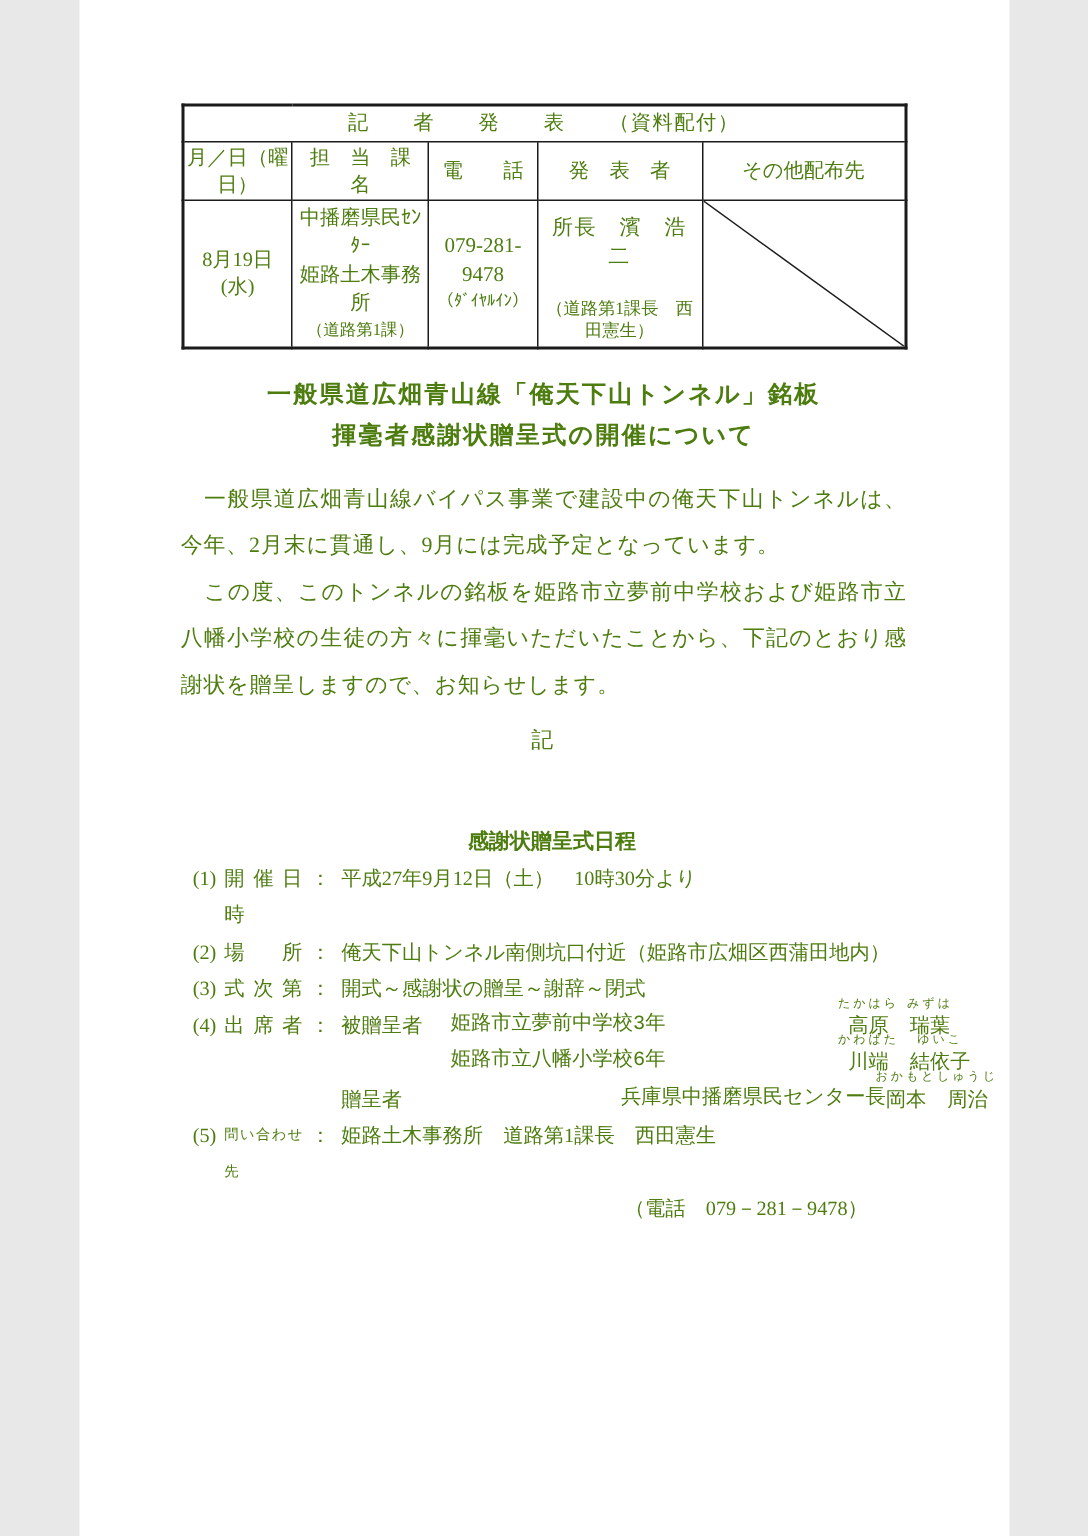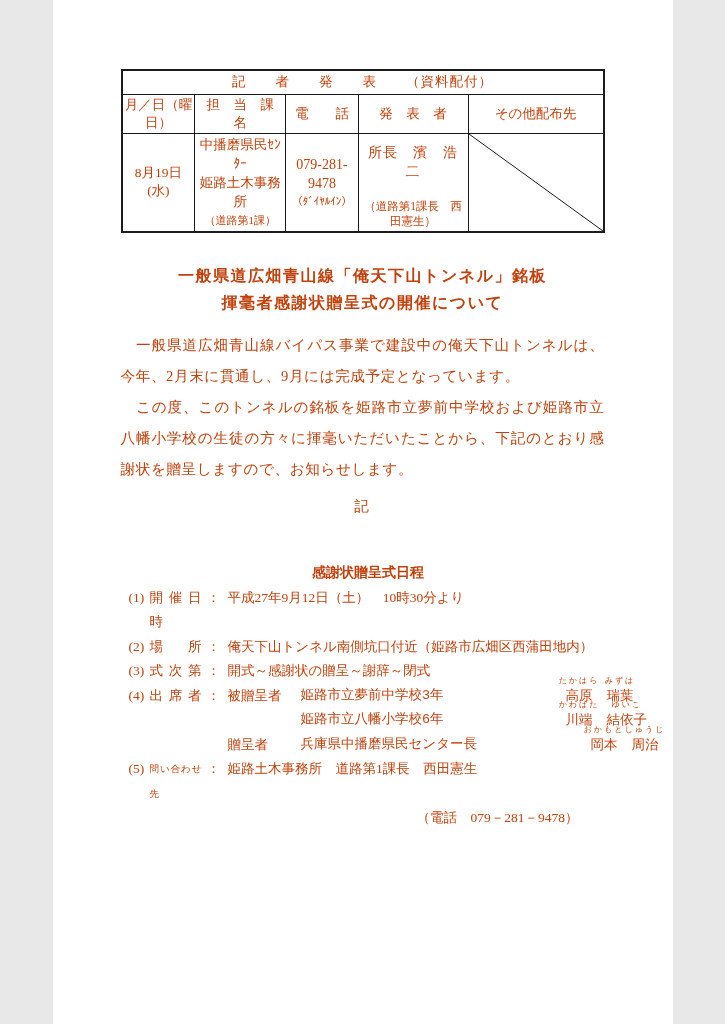--- a/index.html
+++ b/index.html
@@ -2,21 +2,21 @@
 <html lang="ja"><head>
 <meta charset="utf-8">
 <style>
   * { margin:0; padding:0; box-sizing:border-box; }
   html,body { background:#e8e8e8; }
   .page {
     position:relative;
     width:620px; height:1024px;
     margin:0 auto;
     background:#ffffff;
-    color:#c2410c;
+    color:#4d7c0f;
     font-family:"Liberation Serif","DejaVu Serif",serif;
     overflow:hidden;
   }
   .content {
     position:absolute;
     left:68px; right:68px; top:69px;
   }
 
   
   table.press {
@@ -40,21 +40,21 @@
   .dept-line { line-height:19px; }
   .phone-main { font-size:14px; }
   .presenter-cell { vertical-align:top; }
   .presenter-main { margin-top:9px; font-size:14px; letter-spacing:1px; }
   .presenter-sub { margin-top:17px; font-size:11.5px; }
   td.diag-cell { position:relative; padding:0; }
   td.diag-cell svg { position:absolute; inset:0; width:100%; height:100%; display:block; }
 
   
   .doc-title {
-    margin-top:29px;
+    margin-top:17px;
     text-align:center;
     font-family:Liberation Serif, serif;
     font-weight:bold;
     font-size:16px;
     line-height:27px;
     letter-spacing:1.5px;
   }
 
   
   .body-text {
@@ -90,21 +90,21 @@
     display:inline-block;
     text-align:justify; text-align-last:justify;
   }
   .item .label.small { font-size:9.5px; line-height:24.5px; }
   .item .colon { width:14px; flex:none; margin-left:5px; text-align:center; }
   .item .cont { margin-left:7px; }
 
   .att-line { display:flex; line-height:24.5px; }
   .att-role { width:73px; flex:none; }
   .att-aff  { width:265px; flex:none;font-family:Liberation Mono, monospace; }
-  .att-aff.wide { width:290px; }
+  .att-aff.wide { width:290px;text-align:right; }
   .nm { position:relative; display:inline-block; white-space:nowrap; }
   .nm + .nm { margin-left:14px; }
   .rt {
     position:absolute; top:-7px; left:50%;
     transform:translateX(-50%);
     font-size:8px; line-height:8px;
     letter-spacing:2px; white-space:nowrap;
   }
   .contact-phone {
     text-align:right;

